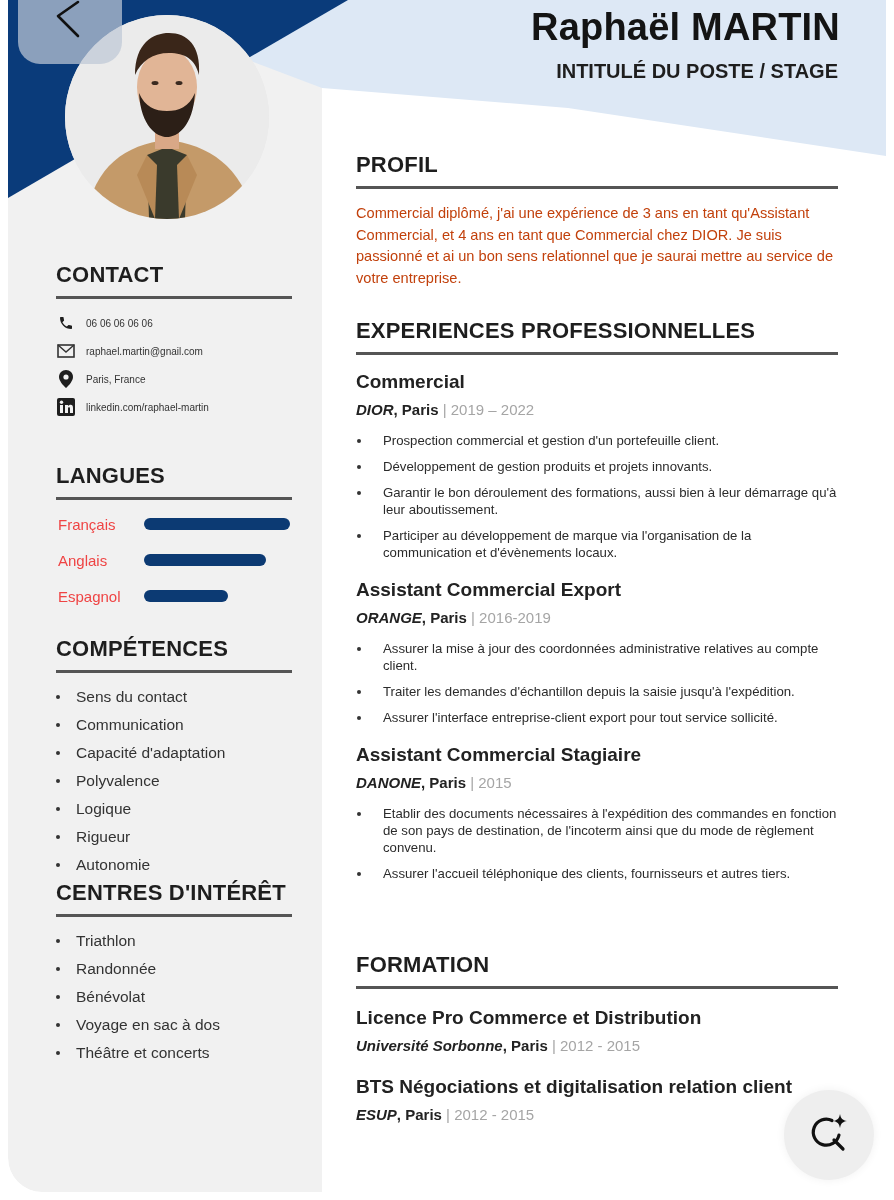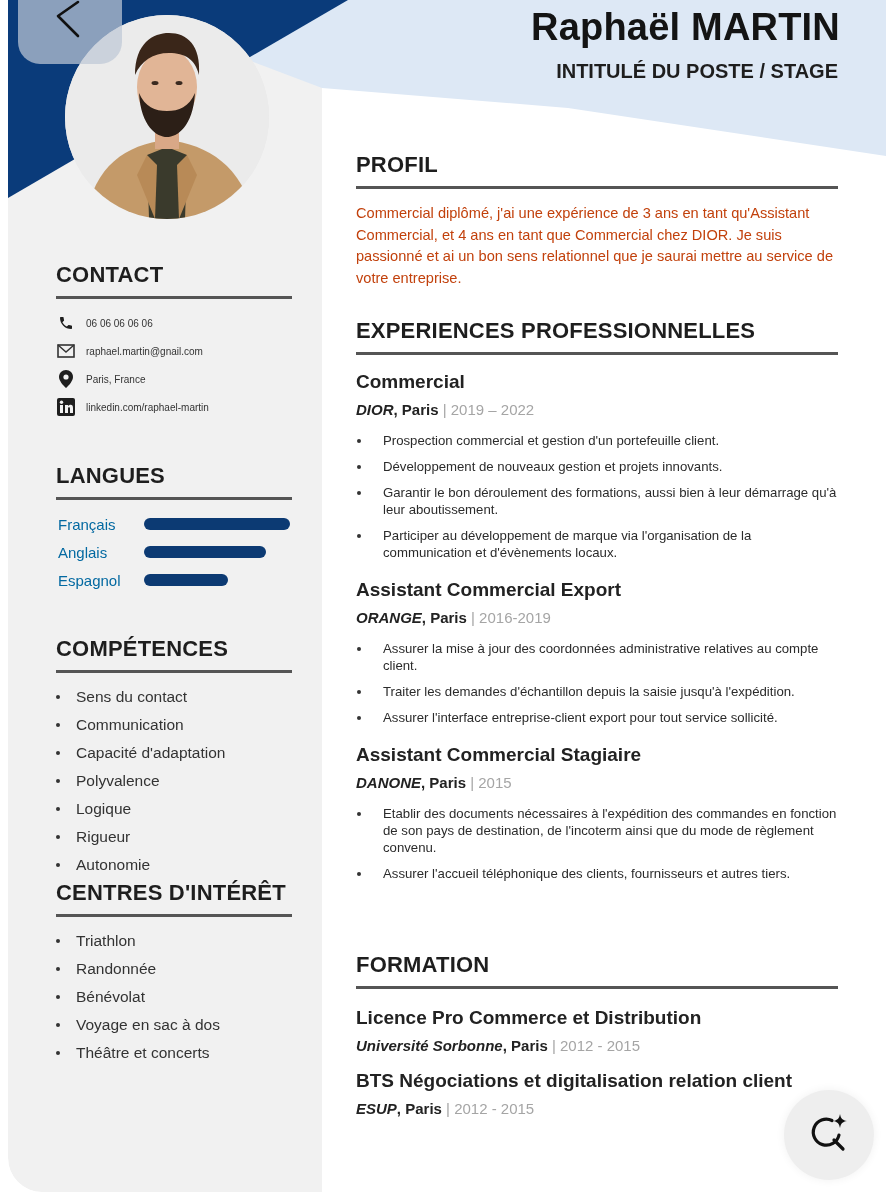--- a/index.html
+++ b/index.html
@@ -46,21 +46,21 @@
 
   
   .side-sec { position:absolute; left:48px; width:236px; }
   .sec-title {
     font-size:22px; font-weight:700; color:#1e1e1e; margin:0;
     letter-spacing:0.2px;
   }
   .sec-rule { height:3px; background:#555; margin-top:8px; }
   .contact-row { display:flex; align-items:center; height:28px; font-size:10px; color:#333; }
   .contact-row .ic { width:20px; height:18px; margin-right:10px; display:flex; align-items:center; justify-content:center; }
-  .lang-row { display:flex; align-items:center; height:28px; font-size:15px; color:#0369a1; }
+  .lang-row { display:flex; align-items:center; height:28px; font-size:15px; color:#ef4444;margin-top:8px; }
   .lang-label { width:86px; }
   .lang-bar { height:12px; border-radius:6px; background:#0c3a73; }
   .bullets { list-style:none; margin:0; padding:0; }
   .bullets li { position:relative; padding-left:20px; height:28px; line-height:28px; font-size:15.5px; color:#333; }
   .bullets li::before {
     content:""; position:absolute; left:0; top:12px; width:4px; height:4px; background:#333; border-radius:50%;
   }
 
   
   .main-sec { position:absolute; left:356px; width:482px; }
@@ -225,21 +225,21 @@
     <h2 class="sec-title">EXPERIENCES PROFESSIONNELLES</h2>
     <div class="sec-rule" style="width:482px;"></div>
 
     <div style="margin-top:16px;">
       <h3 class="job-title">Commercial</h3>
       <div class="job-meta">
         <span class="company">DIOR</span><span class="city">, Paris</span><span class="sep"> | </span><span class="dates">2019 – 2022</span>
       </div>
       <ul class="job-bullets">
         <li>Prospection commercial et gestion d'un portefeuille client.</li>
-        <li>Développement de nouveaux gestion et projets innovants.</li>
+        <li>Développement de gestion produits et projets innovants.</li>
         <li>Garantir le bon déroulement des formations, aussi bien à leur démarrage qu'à leur aboutissement.</li>
         <li>Participer au développement de marque via l'organisation de la communication et d'évènements locaux.</li>
       </ul>
     </div>
 
     <div style="margin-top:18px;">
       <h3 class="job-title">Assistant Commercial Export</h3>
       <div class="job-meta">
         <span class="company">ORANGE</span><span class="city">, Paris</span><span class="sep"> | </span><span class="dates">2016-2019</span>
       </div>
@@ -264,21 +264,21 @@
 
   <div class="main-sec" style="left:348px; top:952px;">
     <h2 class="sec-title">FORMATION</h2>
     <div class="sec-rule" style="width:482px;"></div>
     <div style="margin-top:18px;">
       <h3 class="edu-title">Licence Pro Commerce et Distribution</h3>
       <div class="job-meta">
         <span class="company">Université Sorbonne</span><span class="city">, Paris</span><span class="sep"> | </span><span class="dates">2012 - 2015</span>
       </div>
     </div>
-    <div style="margin-top:16px;">
+    <div style="margin-top:22px;">
       <h3 class="edu-title">BTS Négociations et digitalisation relation client</h3>
       <div class="job-meta">
         <span class="company">ESUP</span><span class="city">, Paris</span><span class="sep"> | </span><span class="dates">2012 - 2015</span>
       </div>
     </div>
   </div>
 </div>
 
 <div class="back-btn">
   <svg width="36" height="40" viewBox="0 0 36 40">

